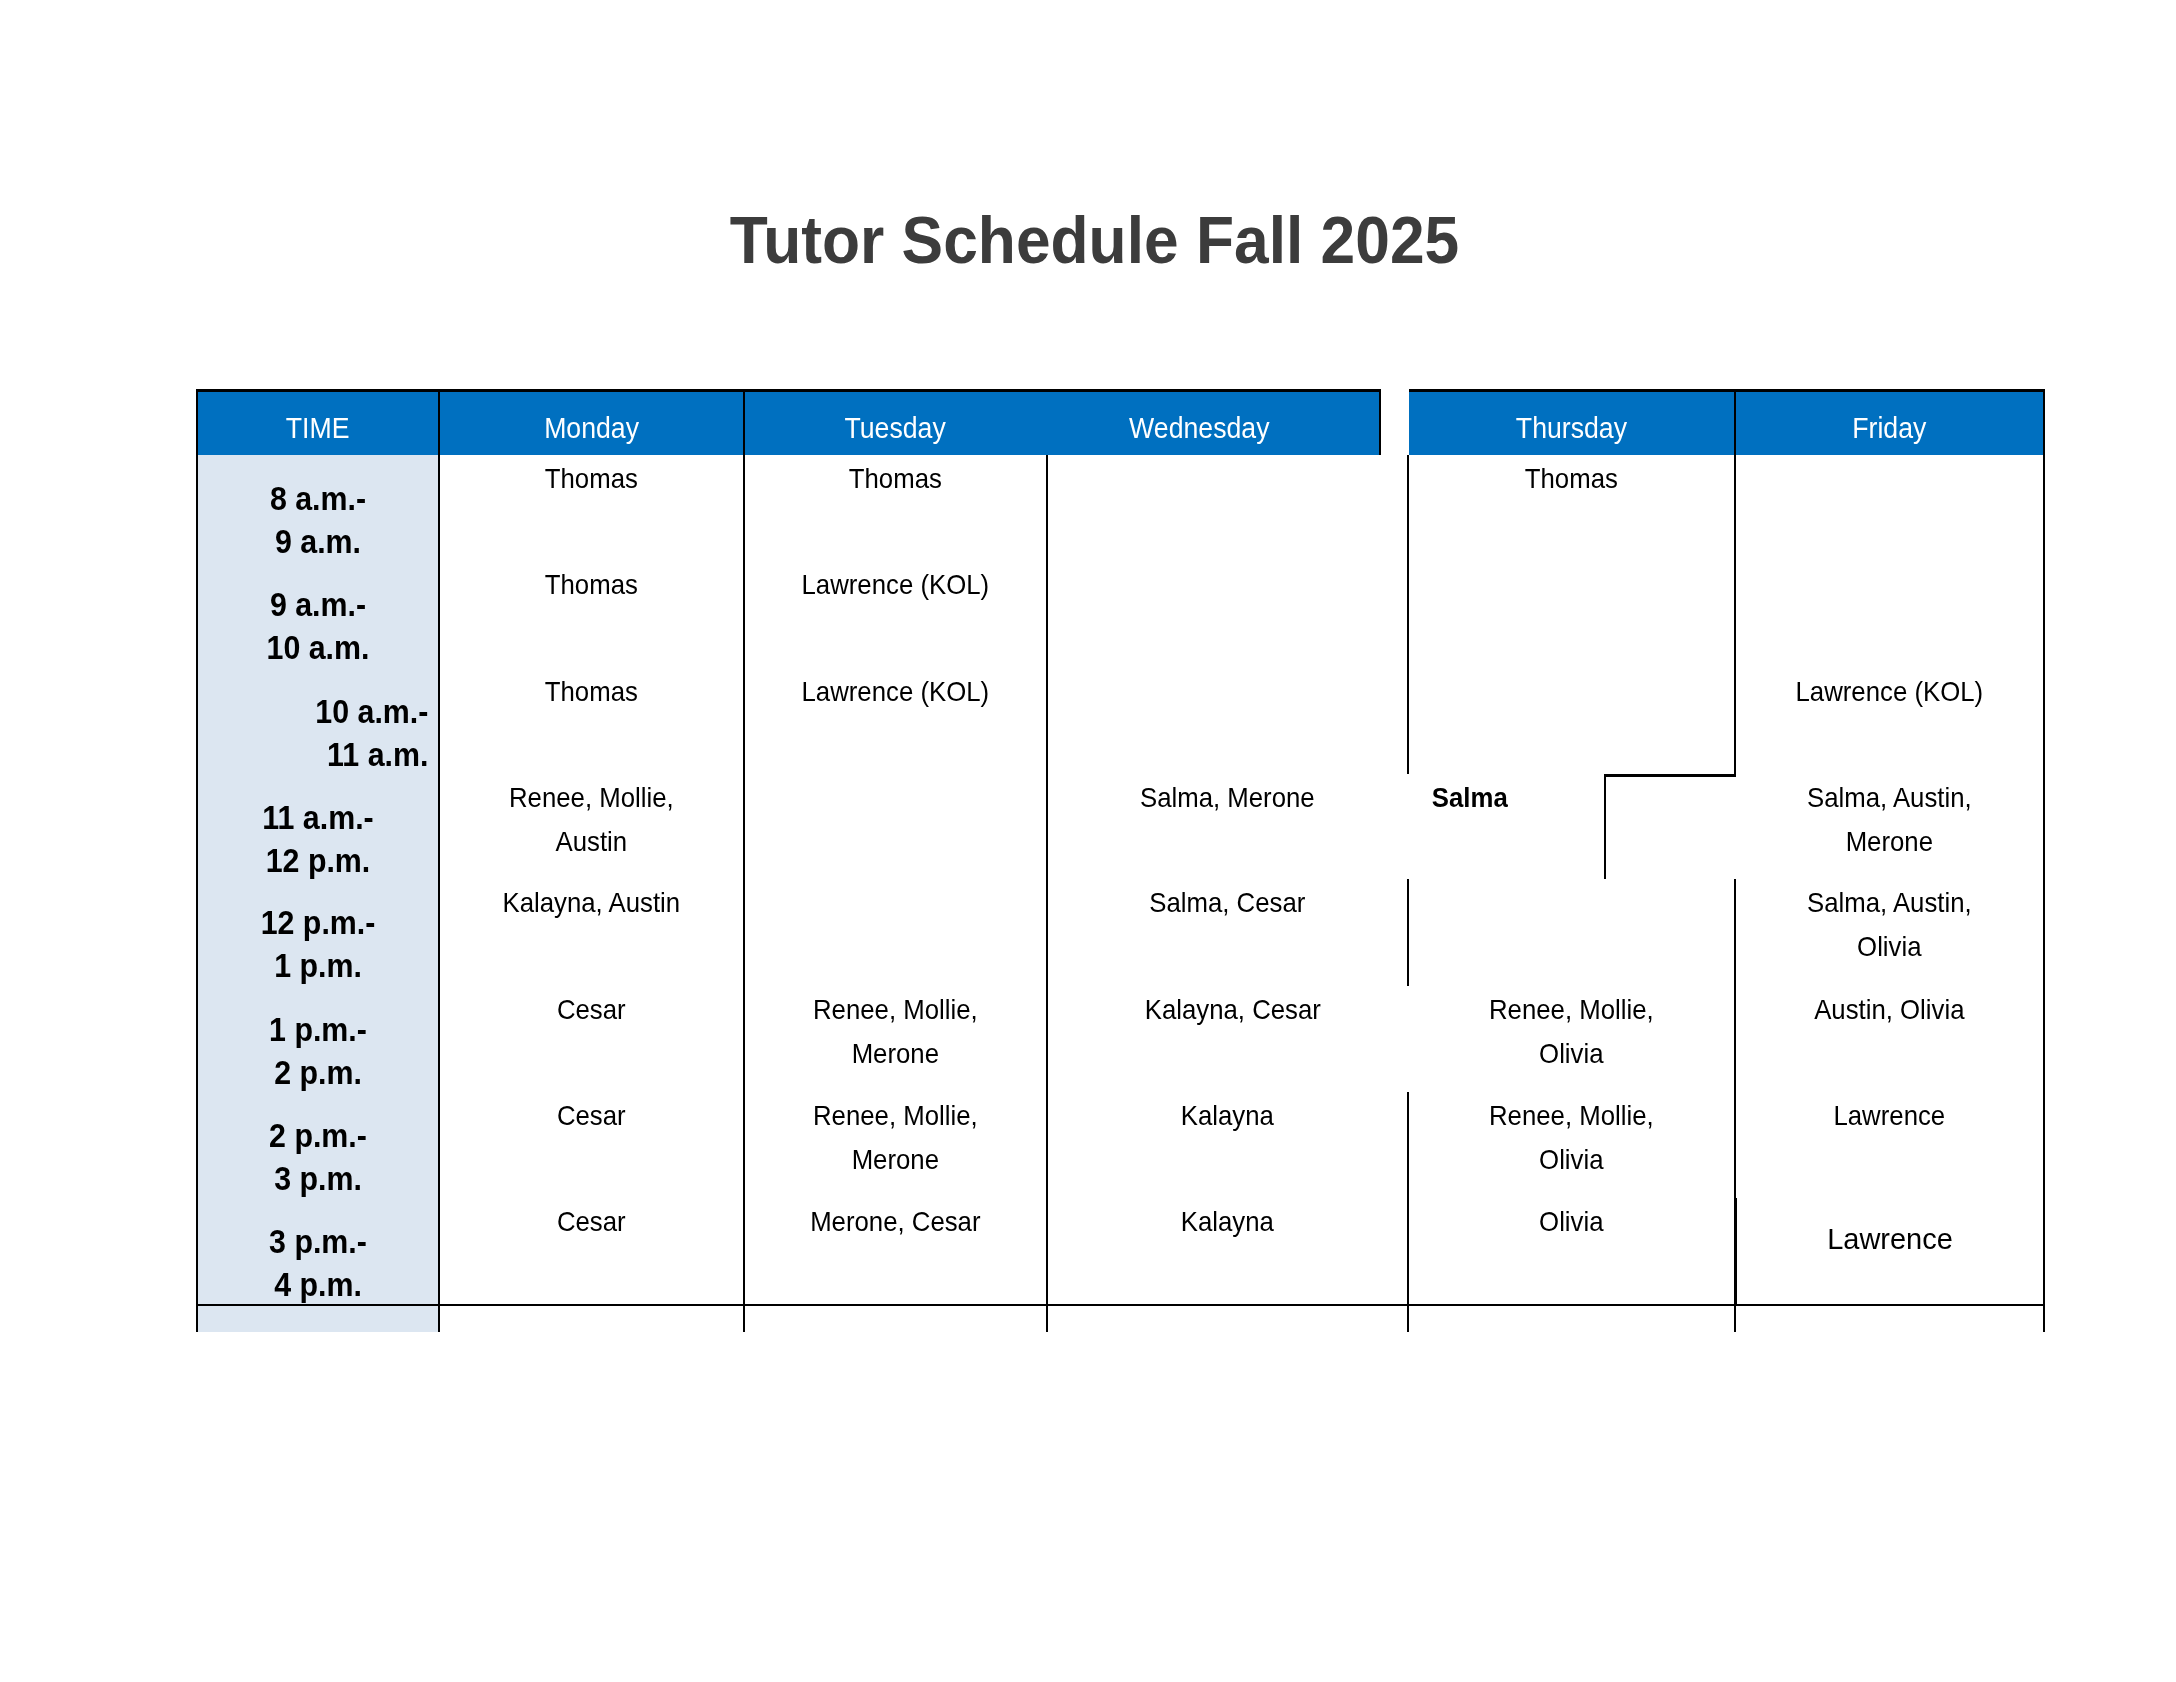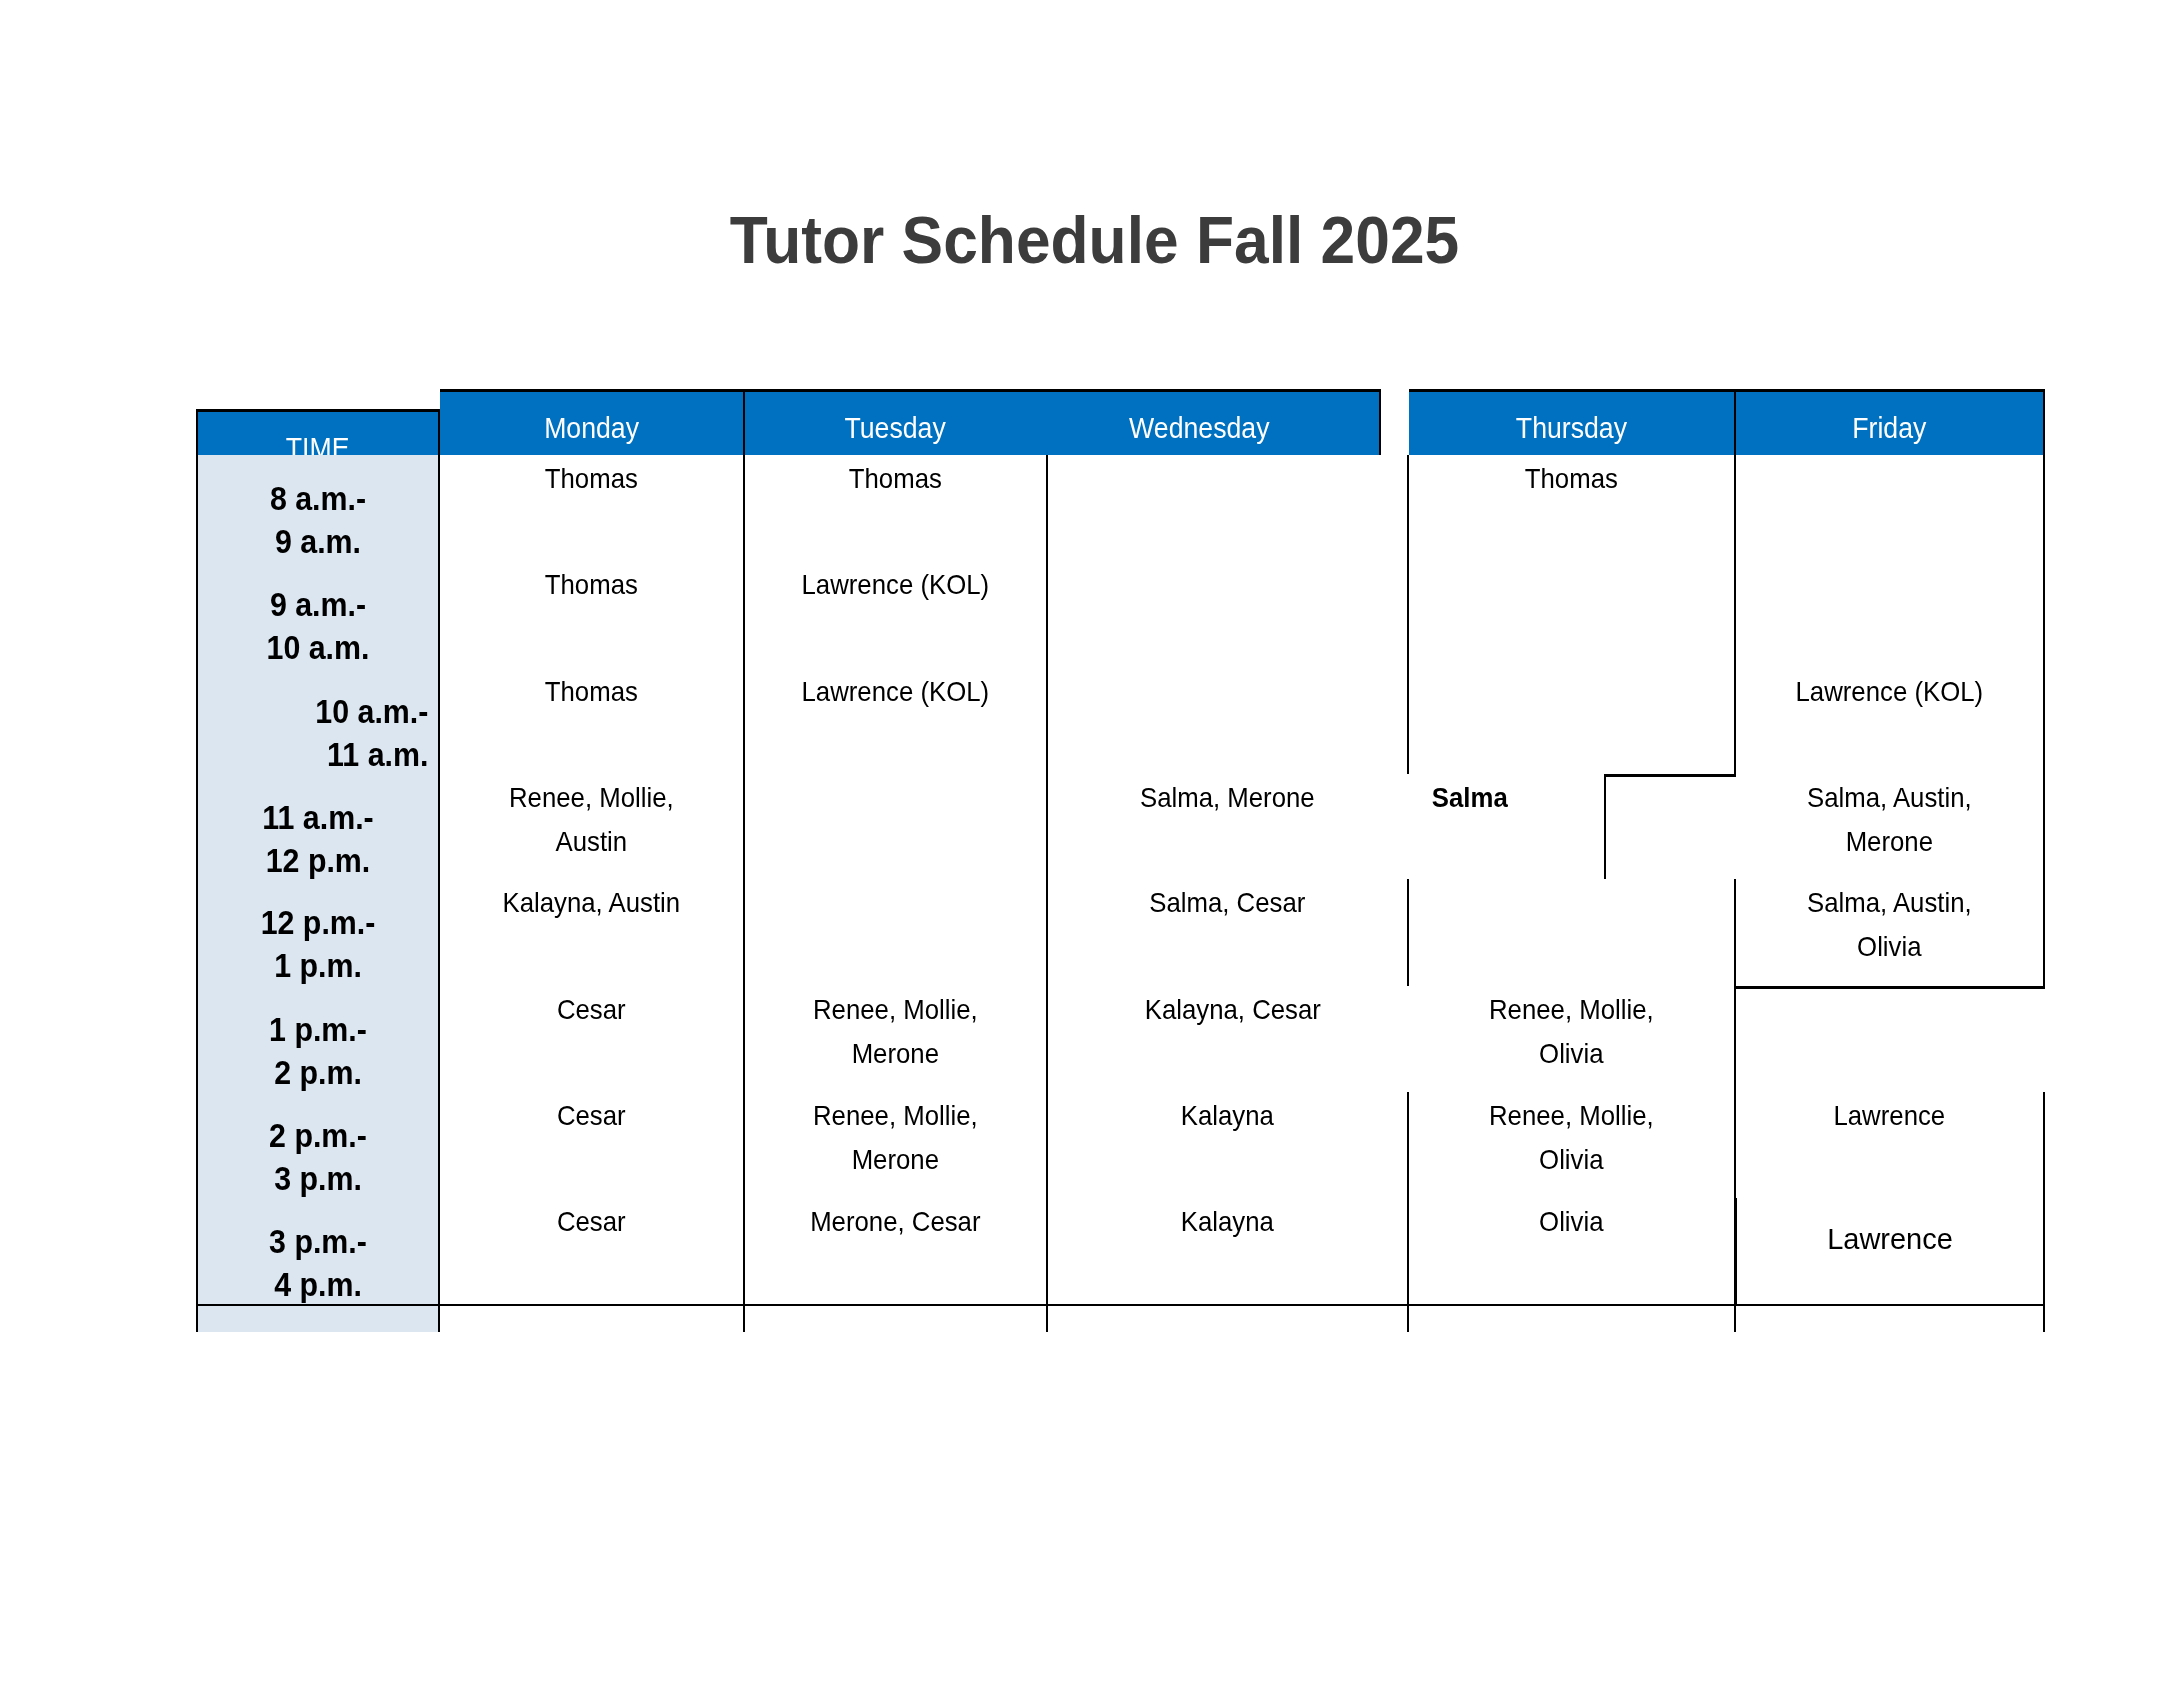--- a/index.html
+++ b/index.html
@@ -80,21 +80,21 @@
     .tcell.partial { border-bottom: none; border-top: 0; }
     .dcell.partial { border-bottom: none; }
   </style>
 </head>
 <body>
 
 <div class="page-title">Tutor Schedule Fall 2025</div>
 
 <div class="schedule-table" id="schedule-table">
 
-  <div class="cell hcell first" style="left:0;top:0;width:244px;height:70px;margin-top:20px;"><span>TIME</span></div>
+  <div class="cell hcell first" style="left:0;top:0;width:244px;height:70px;"><span>TIME</span></div>
   <div class="cell hcell" style="left:244px;top:0;width:305px;height:70px;"><span>Monday</span></div>
   <div class="cell hcell" style="left:549px;top:0;width:303px;height:70px;"><span>Tuesday</span></div>
   <div class="cell hcell" style="left:824px;top:0;width:361px;height:70px;"><span>Wednesday</span></div>
   <div class="cell hcell" style="left:1213px;top:0;width:327px;height:70px;"><span>Thursday</span></div>
   <div class="cell hcell" style="left:1540px;top:0;width:309px;height:70px;"><span>Friday</span></div>
 <div class="cell tcell" style="left: 0px; top: 66px; width: 244px; height: 109px;">
       <span>8 a.m.-</span>
       <span>9 a.m.</span>
     </div>
     <div class="cell dcell" style="left: 244px; top: 66px; width: 305px; height: 109px;">
@@ -202,20 +202,23 @@
       <span>Renee, Mollie,
 Merone</span>
     </div>
     <div class="cell dcell" style="left: 852px; top: 597px; width: 372px; height: 109px;">
       <span>Kalayna, Cesar</span>
     </div>
     <div class="cell dcell" style="left: 1213px; top: 597px; width: 327px; height: 109px;">
       <span>Renee, Mollie,
 Olivia</span>
     </div>
+    <div class="cell dcell" style="left: 1540px; top: 597px; width: 309px; height: 109px;">
+      <span>Austin, Olivia</span>
+    </div>
     <div class="cell tcell" style="left: 0px; top: 703px; width: 244px; height: 109px;">
       <span>2 p.m.-</span>
       <span>3 p.m.</span>
     </div>
     <div class="cell dcell" style="left: 244px; top: 703px; width: 305px; height: 109px;">
       <span>Cesar</span>
     </div>
     <div class="cell dcell" style="left: 549px; top: 703px; width: 303px; height: 109px;">
       <span>Renee, Mollie,
 Merone</span>

